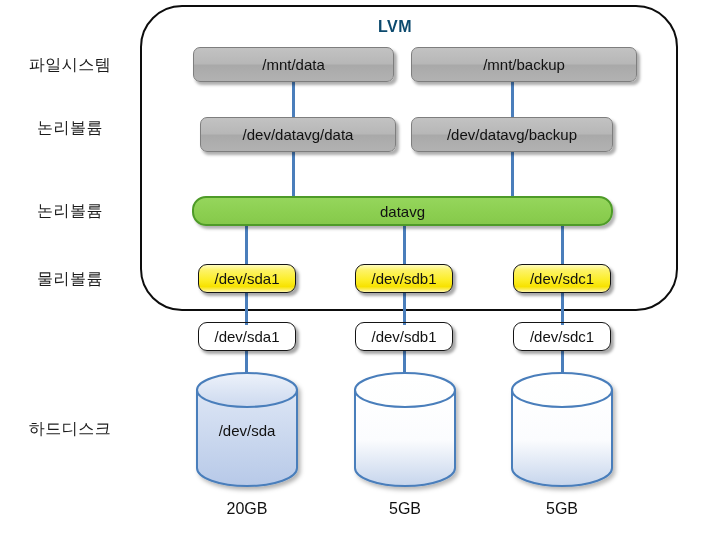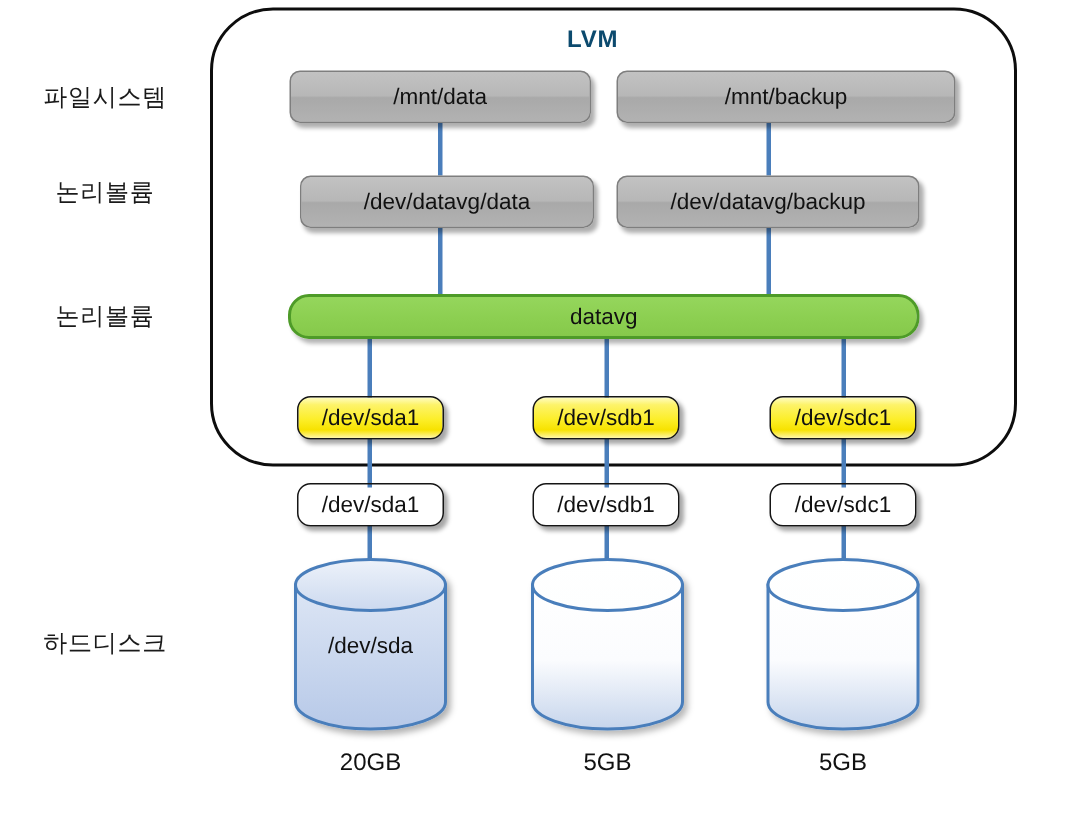--- a/index.html
+++ b/index.html
@@ -138,20 +138,21 @@
   }
 </style>
 </head>
 <body>
 
 <div id="canvas">
 
   <div class="row-label" style="top:55px">파일시스템</div>
   <div class="row-label" style="top:118px">논리볼륨</div>
   <div class="row-label" style="top:201px">논리볼륨</div>
+  <div class="row-label" style="top:269px">물리볼륨</div>
   <div class="row-label" style="top:419px">하드디스크</div>
 
   <div id="lvm-box"></div>
   <div id="lvm-title">LVM</div>
 
   <div class="conn" style="left:292px; top:82px; height:35px;"></div>
   <div class="conn" style="left:511px; top:82px; height:35px;"></div>
 
   <div class="conn" style="left:292px; top:152px; height:48px;"></div>
   <div class="conn" style="left:511px; top:152px; height:48px;"></div>

